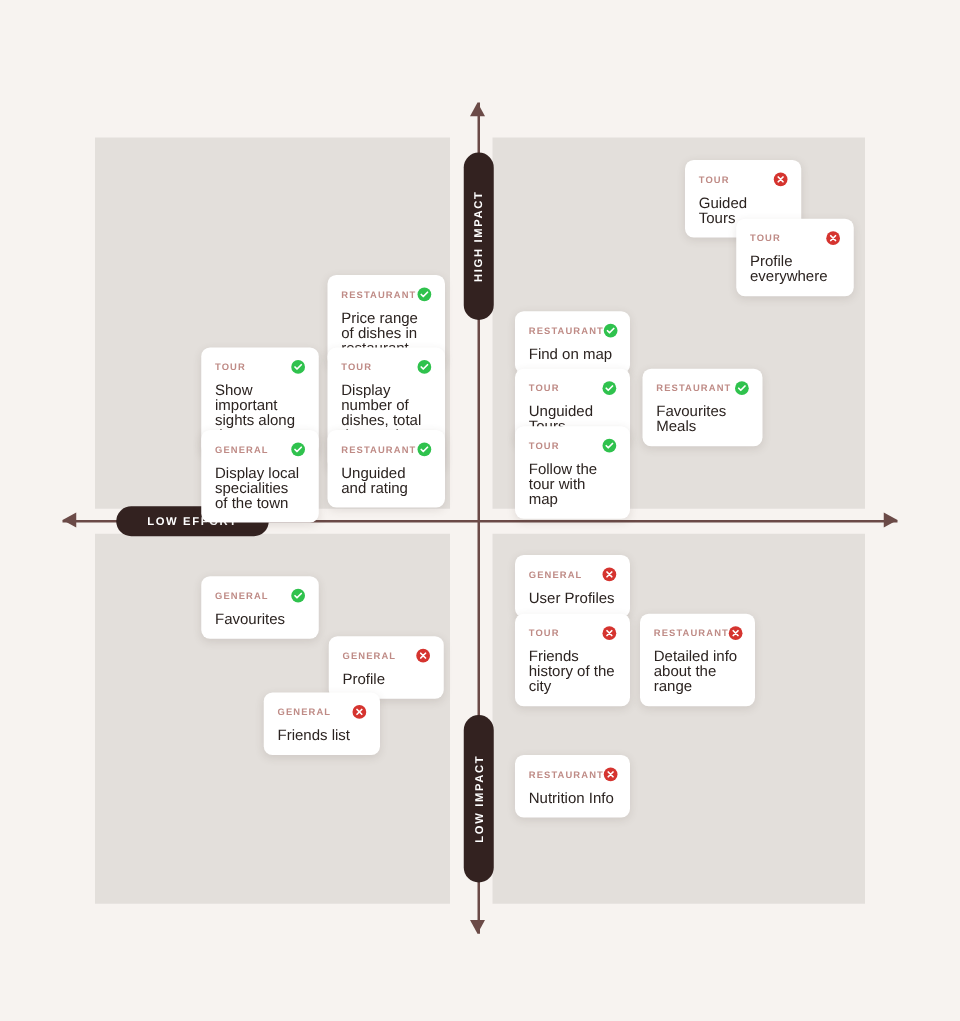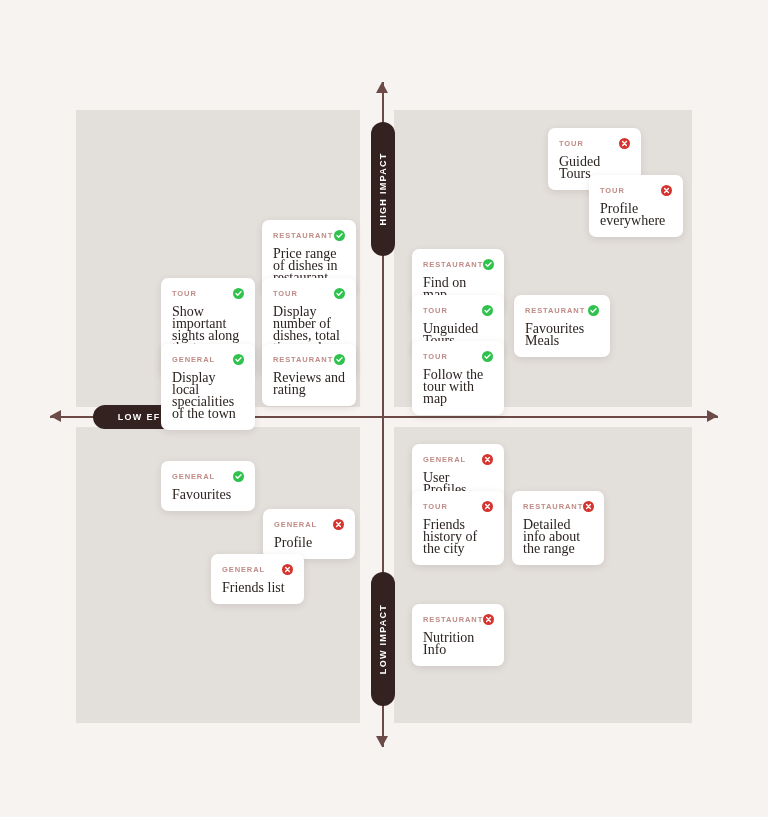--- a/index.html
+++ b/index.html
@@ -124,24 +124,23 @@
     width: 11px;
     height: 11px;
     border-radius: 50%;
     flex: 0 0 auto;
     position: relative;
   }
   .badge-yes { background: #2fc24d; }
   .badge-no  { background: #d5342f; }
   .badge svg { position: absolute; left: 0; top: 0; }
   .card-title {
-    font-size: 14px;
+    font-size: 12px;
     line-height: 12px;
     color: #2b2320;
-    font-family: Liberation Serif, serif;
   }
 </style>
 </head>
 <body>
 
 <div id="board">
 
   <div class="quad quad-tl"></div>
   <div class="quad quad-tr"></div>
   <div class="quad quad-bl"></div>
@@ -211,21 +210,21 @@
       </div>
       <div class="card" style="left: 262px; top: 344px; width: 94px; min-height: 52px;">
         <div class="card-head">
           <div class="card-cat">RESTAURANT</div>
           <div class="badge badge-yes">
             <svg width="11" height="11" viewBox="0 0 11 11">
               <path d="M3 5.6 L4.6 7.2 L8 3.8" fill="none" stroke="#ffffff" stroke-width="1.4" stroke-linecap="round" stroke-linejoin="round"></path>
             </svg>
           </div>
         </div>
-        <div class="card-title">Reviews and rating</div>
+        <div class="card-title">Unguided and rating</div>
       </div>
       <div class="card" style="left: 548px; top: 128px; width: 93px; min-height: 43px;">
         <div class="card-head">
           <div class="card-cat">TOUR</div>
           <div class="badge badge-no">
             <svg width="11" height="11" viewBox="0 0 11 11">
               <path d="M3.6 3.6 L7.4 7.4 M7.4 3.6 L3.6 7.4" fill="none" stroke="#ffffff" stroke-width="1.4" stroke-linecap="round"></path>
             </svg>
           </div>
         </div>

